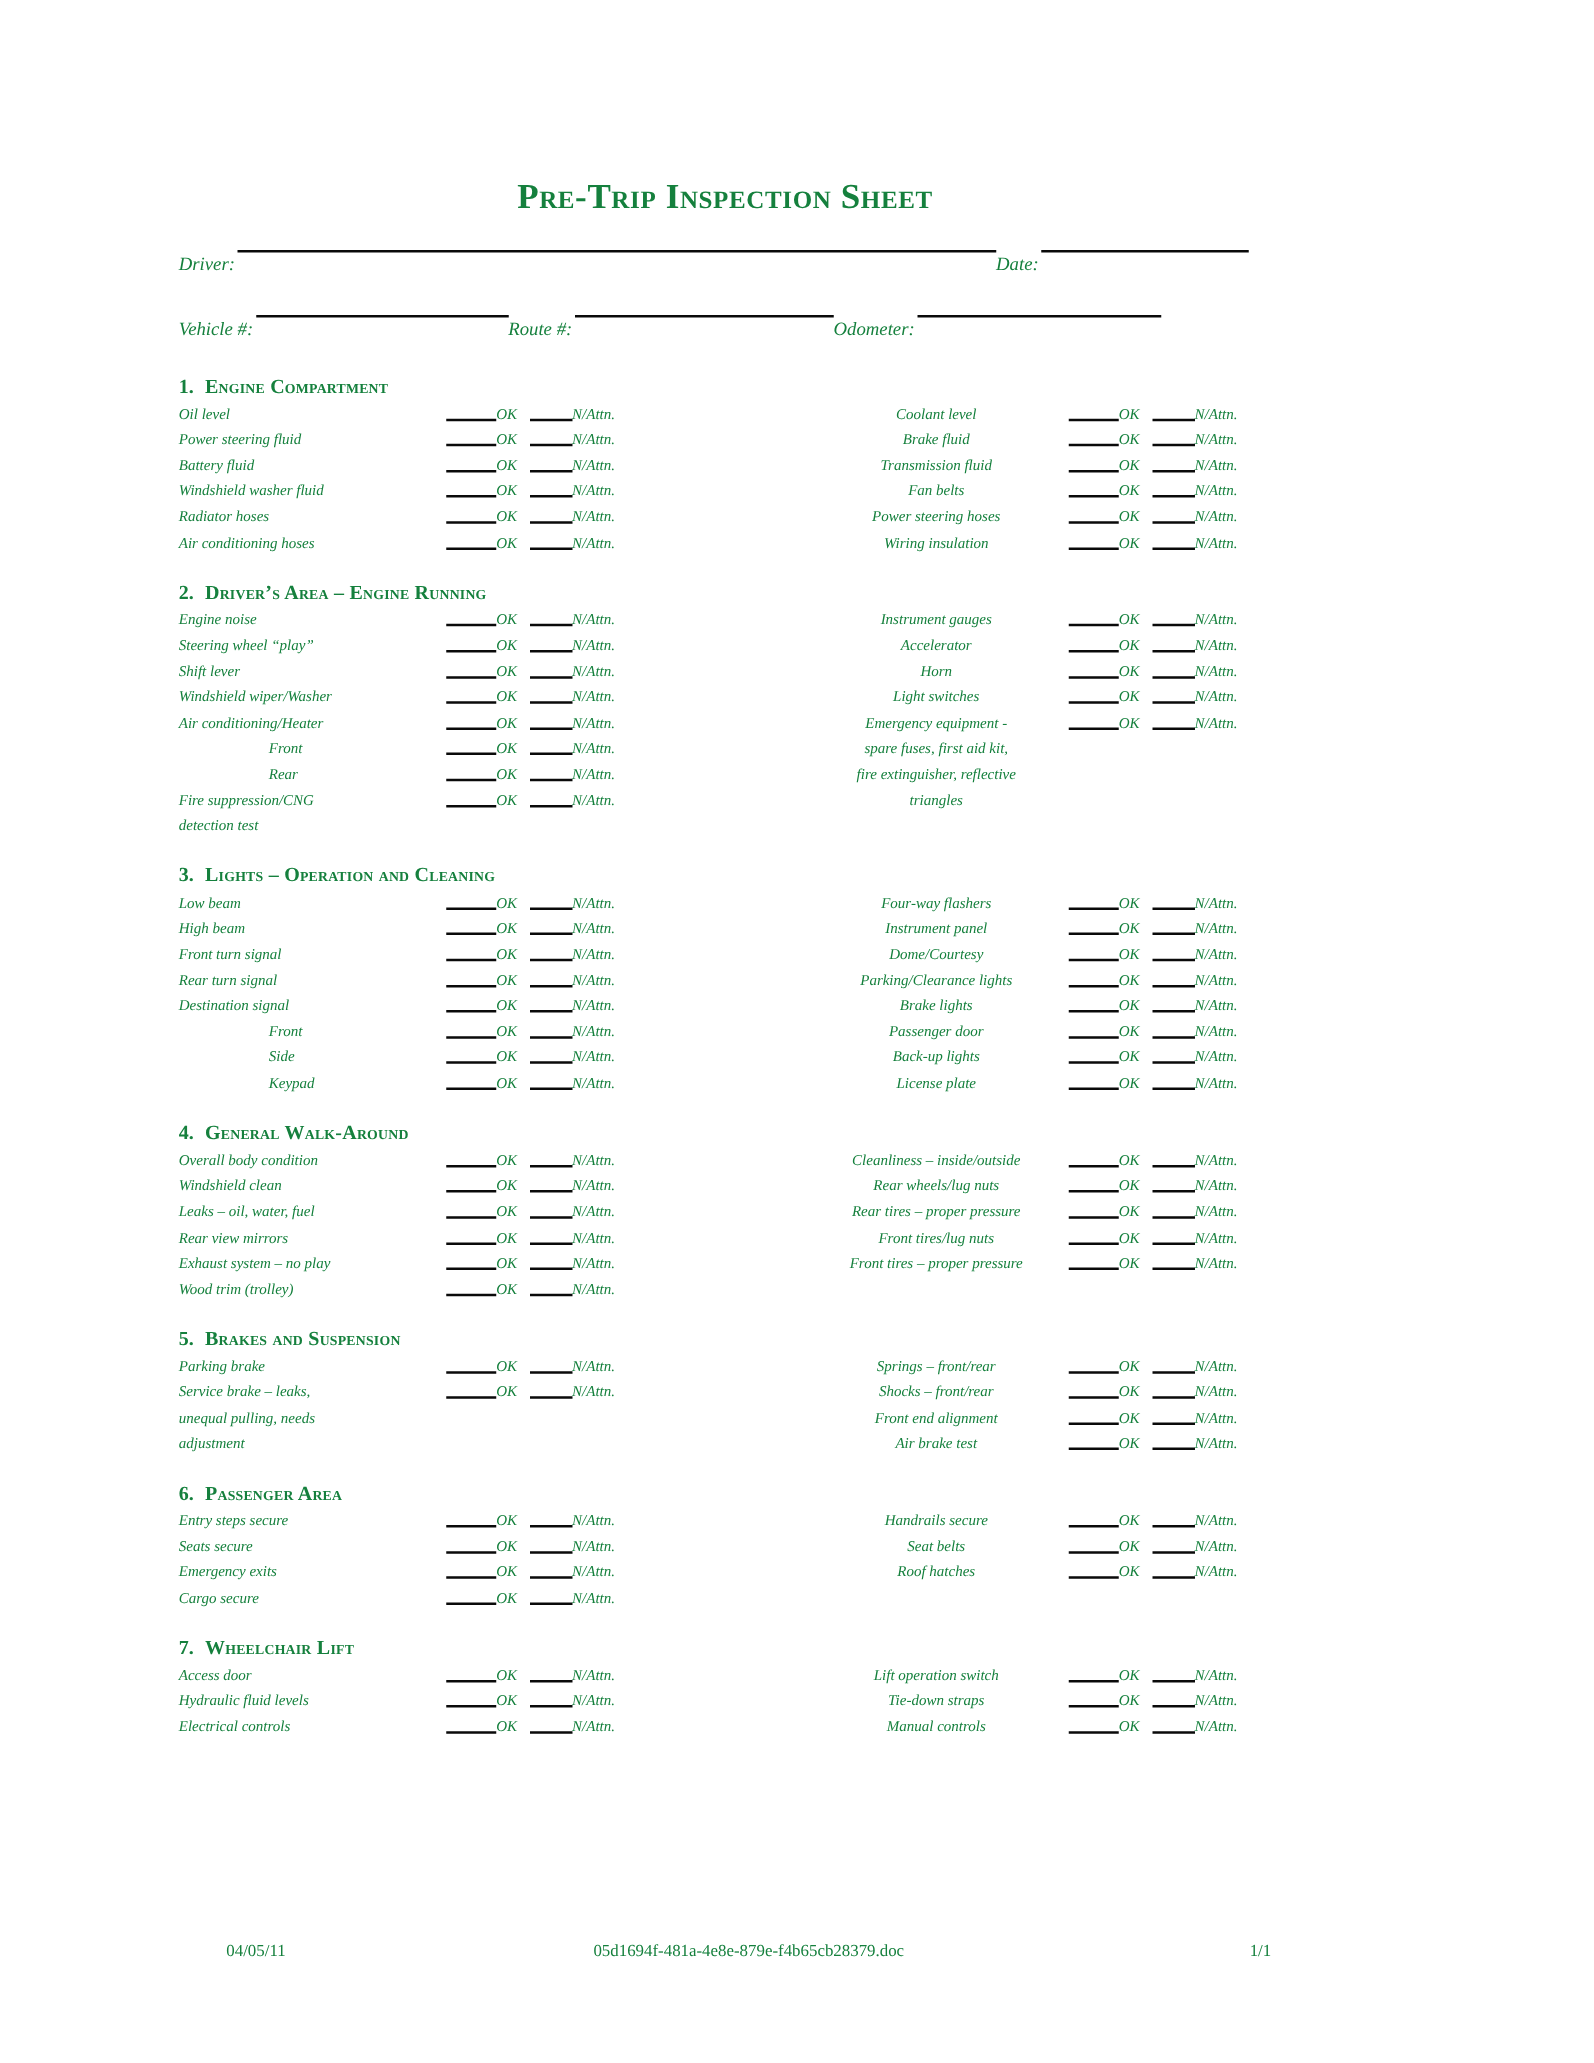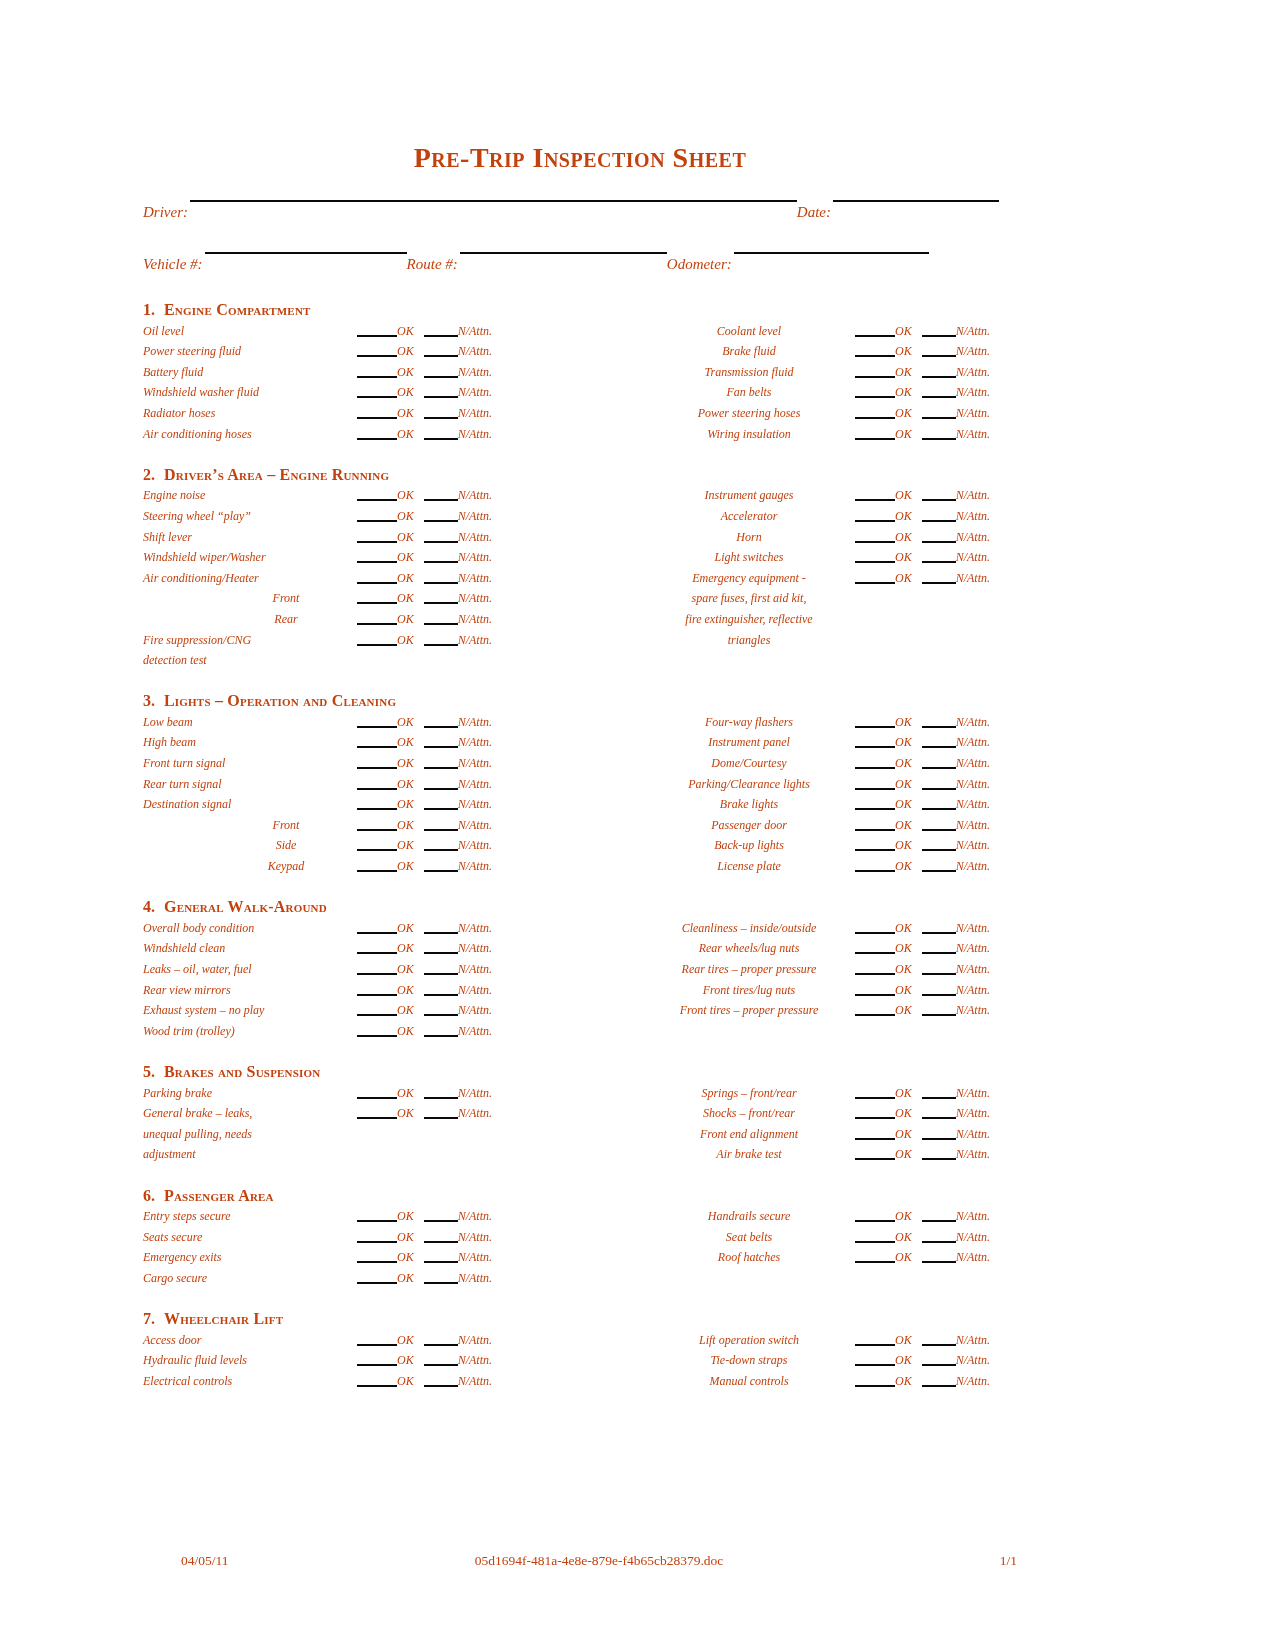--- a/index.html
+++ b/index.html
@@ -4,21 +4,21 @@
 <style>
   html, body { margin: 0; padding: 0; background: #ffffff; }
   .page {
     position: relative;
     width: 1275px;
     height: 1650px;
     background: #ffffff;
     box-sizing: border-box;
     padding: 142px 258px 0 143px;
     font-family: "Liberation Serif", "DejaVu Serif", serif;
-    color: #c2410c;
+    color: #15803d;
   }
   
   .doc-title {
     margin: 0 0 26px 0;
     text-align: center;
     font-size: 28px;
     font-weight: bold;
     font-variant: small-caps;
     letter-spacing: 0.5px;
     white-space: nowrap;
@@ -53,21 +53,21 @@
   }
   .sec-num { margin-right: 9px; }
   .sec-title { font-variant: small-caps; letter-spacing: 0.2px; }
   .sec-cols { display: flex; }
   .col { font-size: 12px; line-height: 20.6px; font-style: italic; }
   .col-left { width: 500px; flex: none; }
   .col-right { flex: 1 1 auto; text-align: center; }
   .item-row { display: flex; }
   .item-label { width: 214px; flex: none; white-space: nowrap; }
   .col-right .item-label { width: 212px; }
-  .item-label.indent { box-sizing: border-box; padding-left: 72px; text-align: center; }
+  .item-label.indent { box-sizing: border-box; padding-left: 72px; }
   .item-fields { white-space: nowrap; flex: none; }
   .blank {
     display: inline-block;
     height: 2px;
     border-bottom: 2px solid #0a0a0a;
     vertical-align: -2px;
   }
   .blank-ok { width: 40px; }
   .blank-na { width: 34px; margin-left: 10px; }
   .marker { white-space: nowrap; }
@@ -369,21 +369,21 @@
       </div>
       <div class="section">
         <div class="sec-heading"><span class="sec-num">5.</span><span class="sec-title">Brakes and Suspension</span></div>
         <div class="sec-cols">
           <div class="col col-left">
             <div class="item-row">
               <span class="item-label">Parking brake</span>
               <span class="item-fields"><span class="blank blank-ok"></span><span class="marker">OK</span><span class="blank blank-na"></span><span class="marker">N/Attn.</span></span>
             </div>
             <div class="item-row">
-              <span class="item-label">General brake – leaks,</span>
+              <span class="item-label">Service brake – leaks,</span>
               <span class="item-fields"><span class="blank blank-ok"></span><span class="marker">OK</span><span class="blank blank-na"></span><span class="marker">N/Attn.</span></span>
             </div>
             <div class="item-row">
               <span class="item-label">unequal pulling, needs</span>
             </div>
             <div class="item-row">
               <span class="item-label">adjustment</span>
             </div>
           </div>
           <div class="col col-right">

